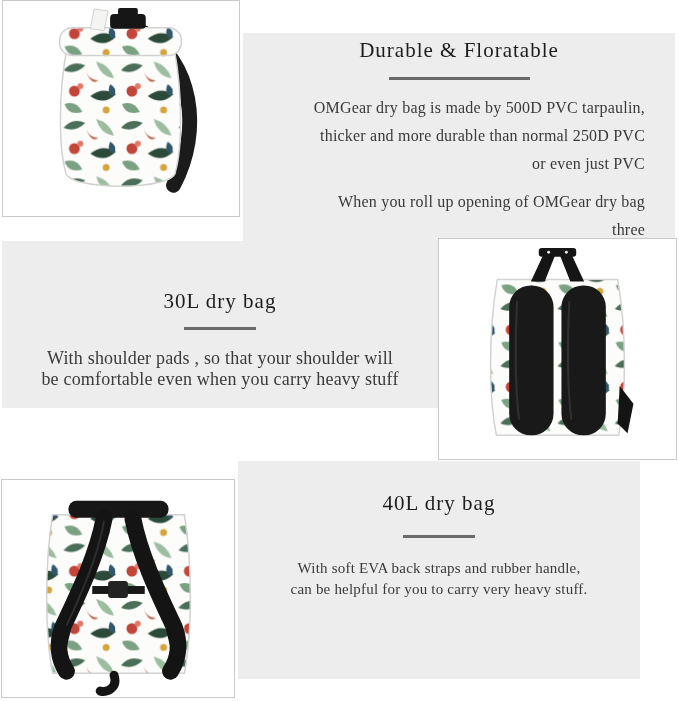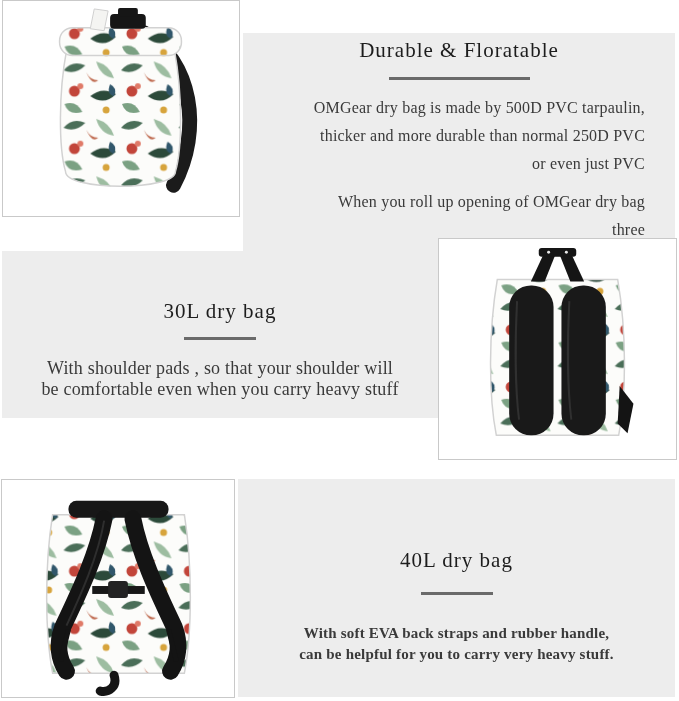--- a/index.html
+++ b/index.html
@@ -5,34 +5,34 @@
   html,body{margin:0;padding:0;background:#ffffff;}
   .canvas{position:relative;width:679px;height:701px;background:#ffffff;overflow:hidden;
           font-family:"Liberation Serif", serif;}
   .photo-box{position:absolute;background:#ffffff;border:1px solid #c9c9c9;
              display:flex;align-items:center;justify-content:center;box-sizing:border-box;}
   .photo1{left:2px;top:0;width:238px;height:217px;}
   .photo2{left:438px;top:238px;width:239px;height:222px;}
   .photo3{left:1px;top:479px;width:234px;height:219px;}
   .panel{position:absolute;background:#ededed;text-align:center;color:#3a3a3a;box-sizing:border-box;}
   .panel1{left:243px;top:7px;width:432px;height:225px;padding-top:5px;margin-top:26px;}
-  .panel2{left:2px;top:251px;width:436px;height:167px;padding-top:48px;}
-  .panel3{left:238px;top:479px;width:437px;height:218px;padding-top:69px;}
+  .panel2{left:2px;top:241px;width:436px;height:167px;padding-top:48px;}
+  .panel3{left:238px;top:461px;width:402px;height:218px;padding-top:30px;}
   .heading{font-size:21px;line-height:24px;font-weight:normal;color:#1d1d1d;
            margin:0;letter-spacing:1px;}
   .divider{height:3px;background:#6a6a6a;margin:0 auto;}
   .divider-wide{width:141px;margin-top:15px;}
   .divider-narrow{width:72px;}
   .panel2 .divider{margin-top:14px;}
   .panel3 .divider{margin-top:20px;}
   .body-text{white-space:pre-line;margin:0;color:#3a3a3a;letter-spacing:0.2px;}
   .panel1 .body-text{text-align:right;font-size:16px;line-height:28px;margin:14px 30px 0 58px;}
   .panel1 .body-text + .body-text{margin-top:10px;}
   .panel2 .body-text{font-size:18px;line-height:21px;margin-top:18px;}
-  .panel3 .body-text{font-size:15px;line-height:21px;margin-top:28px;font-weight:bold;}
+  .panel3 .body-text{font-size:15px;line-height:21px;margin-top:20px;}
   figure{margin:0;}
   svg{display:block;}
 </style>
 </head>
 <body>
 
 <div class="canvas">
 
   <svg width="0" height="0" style="position:absolute" aria-hidden="true">
     <defs>

